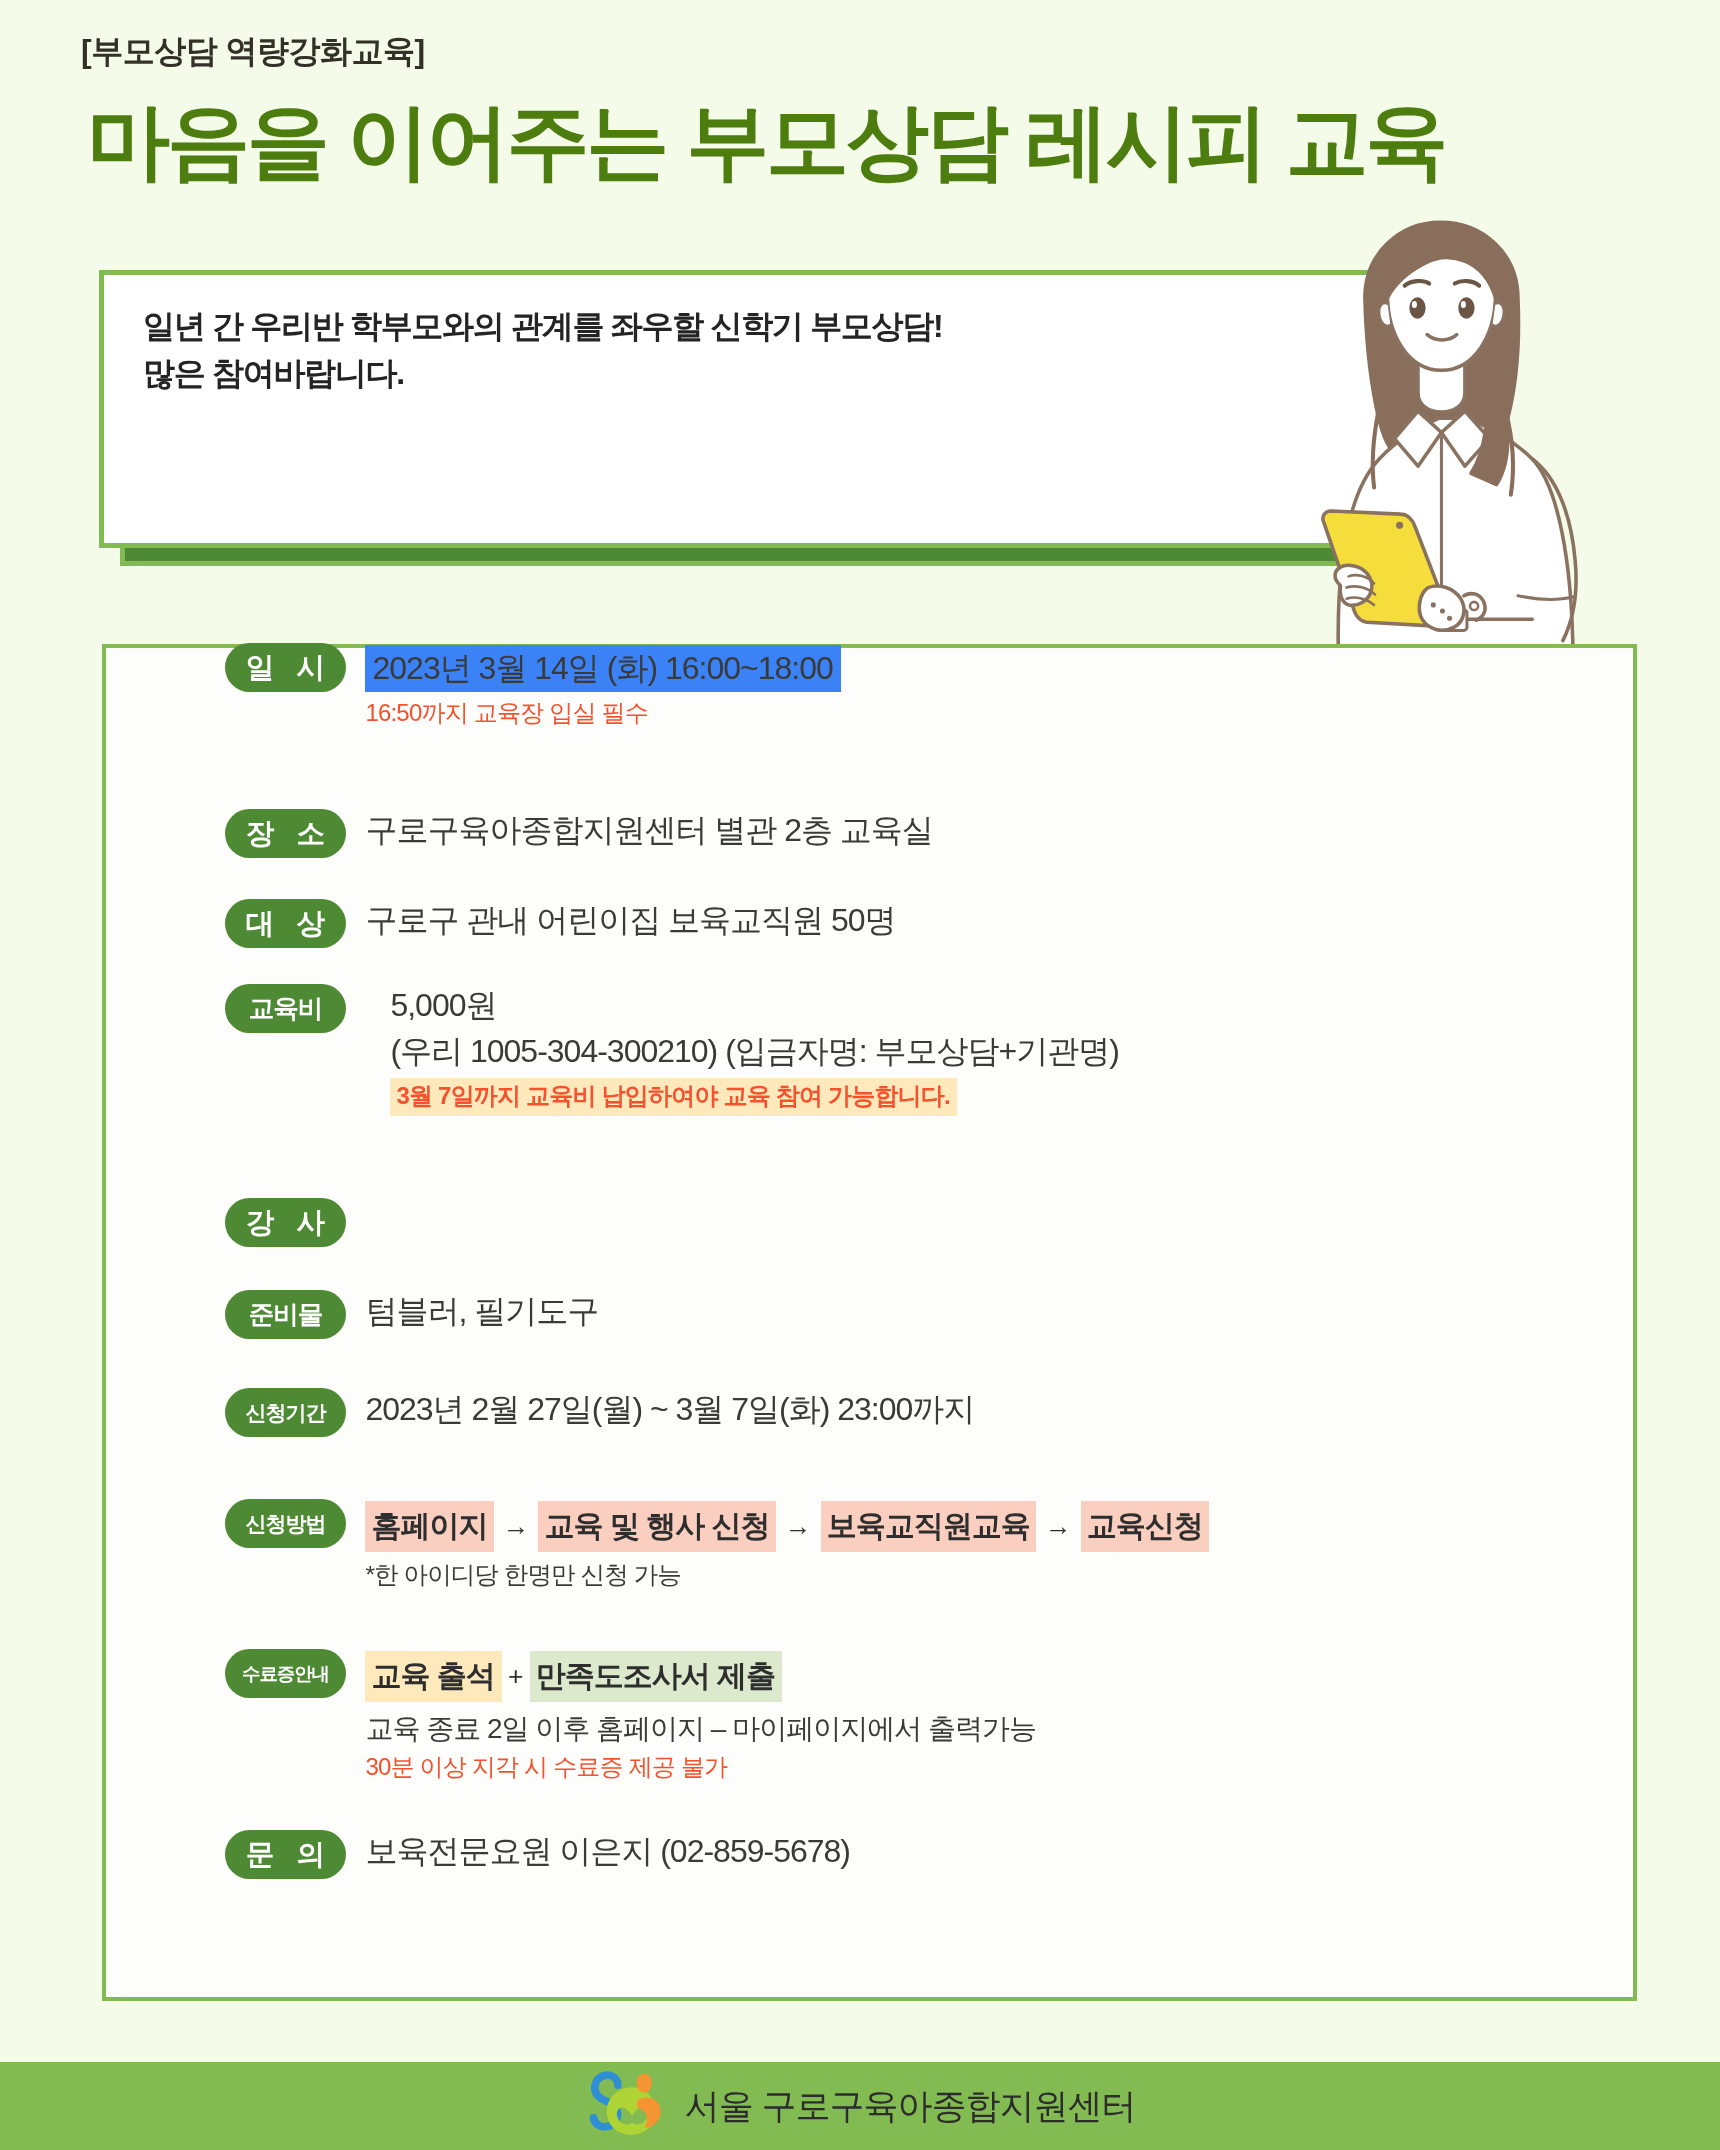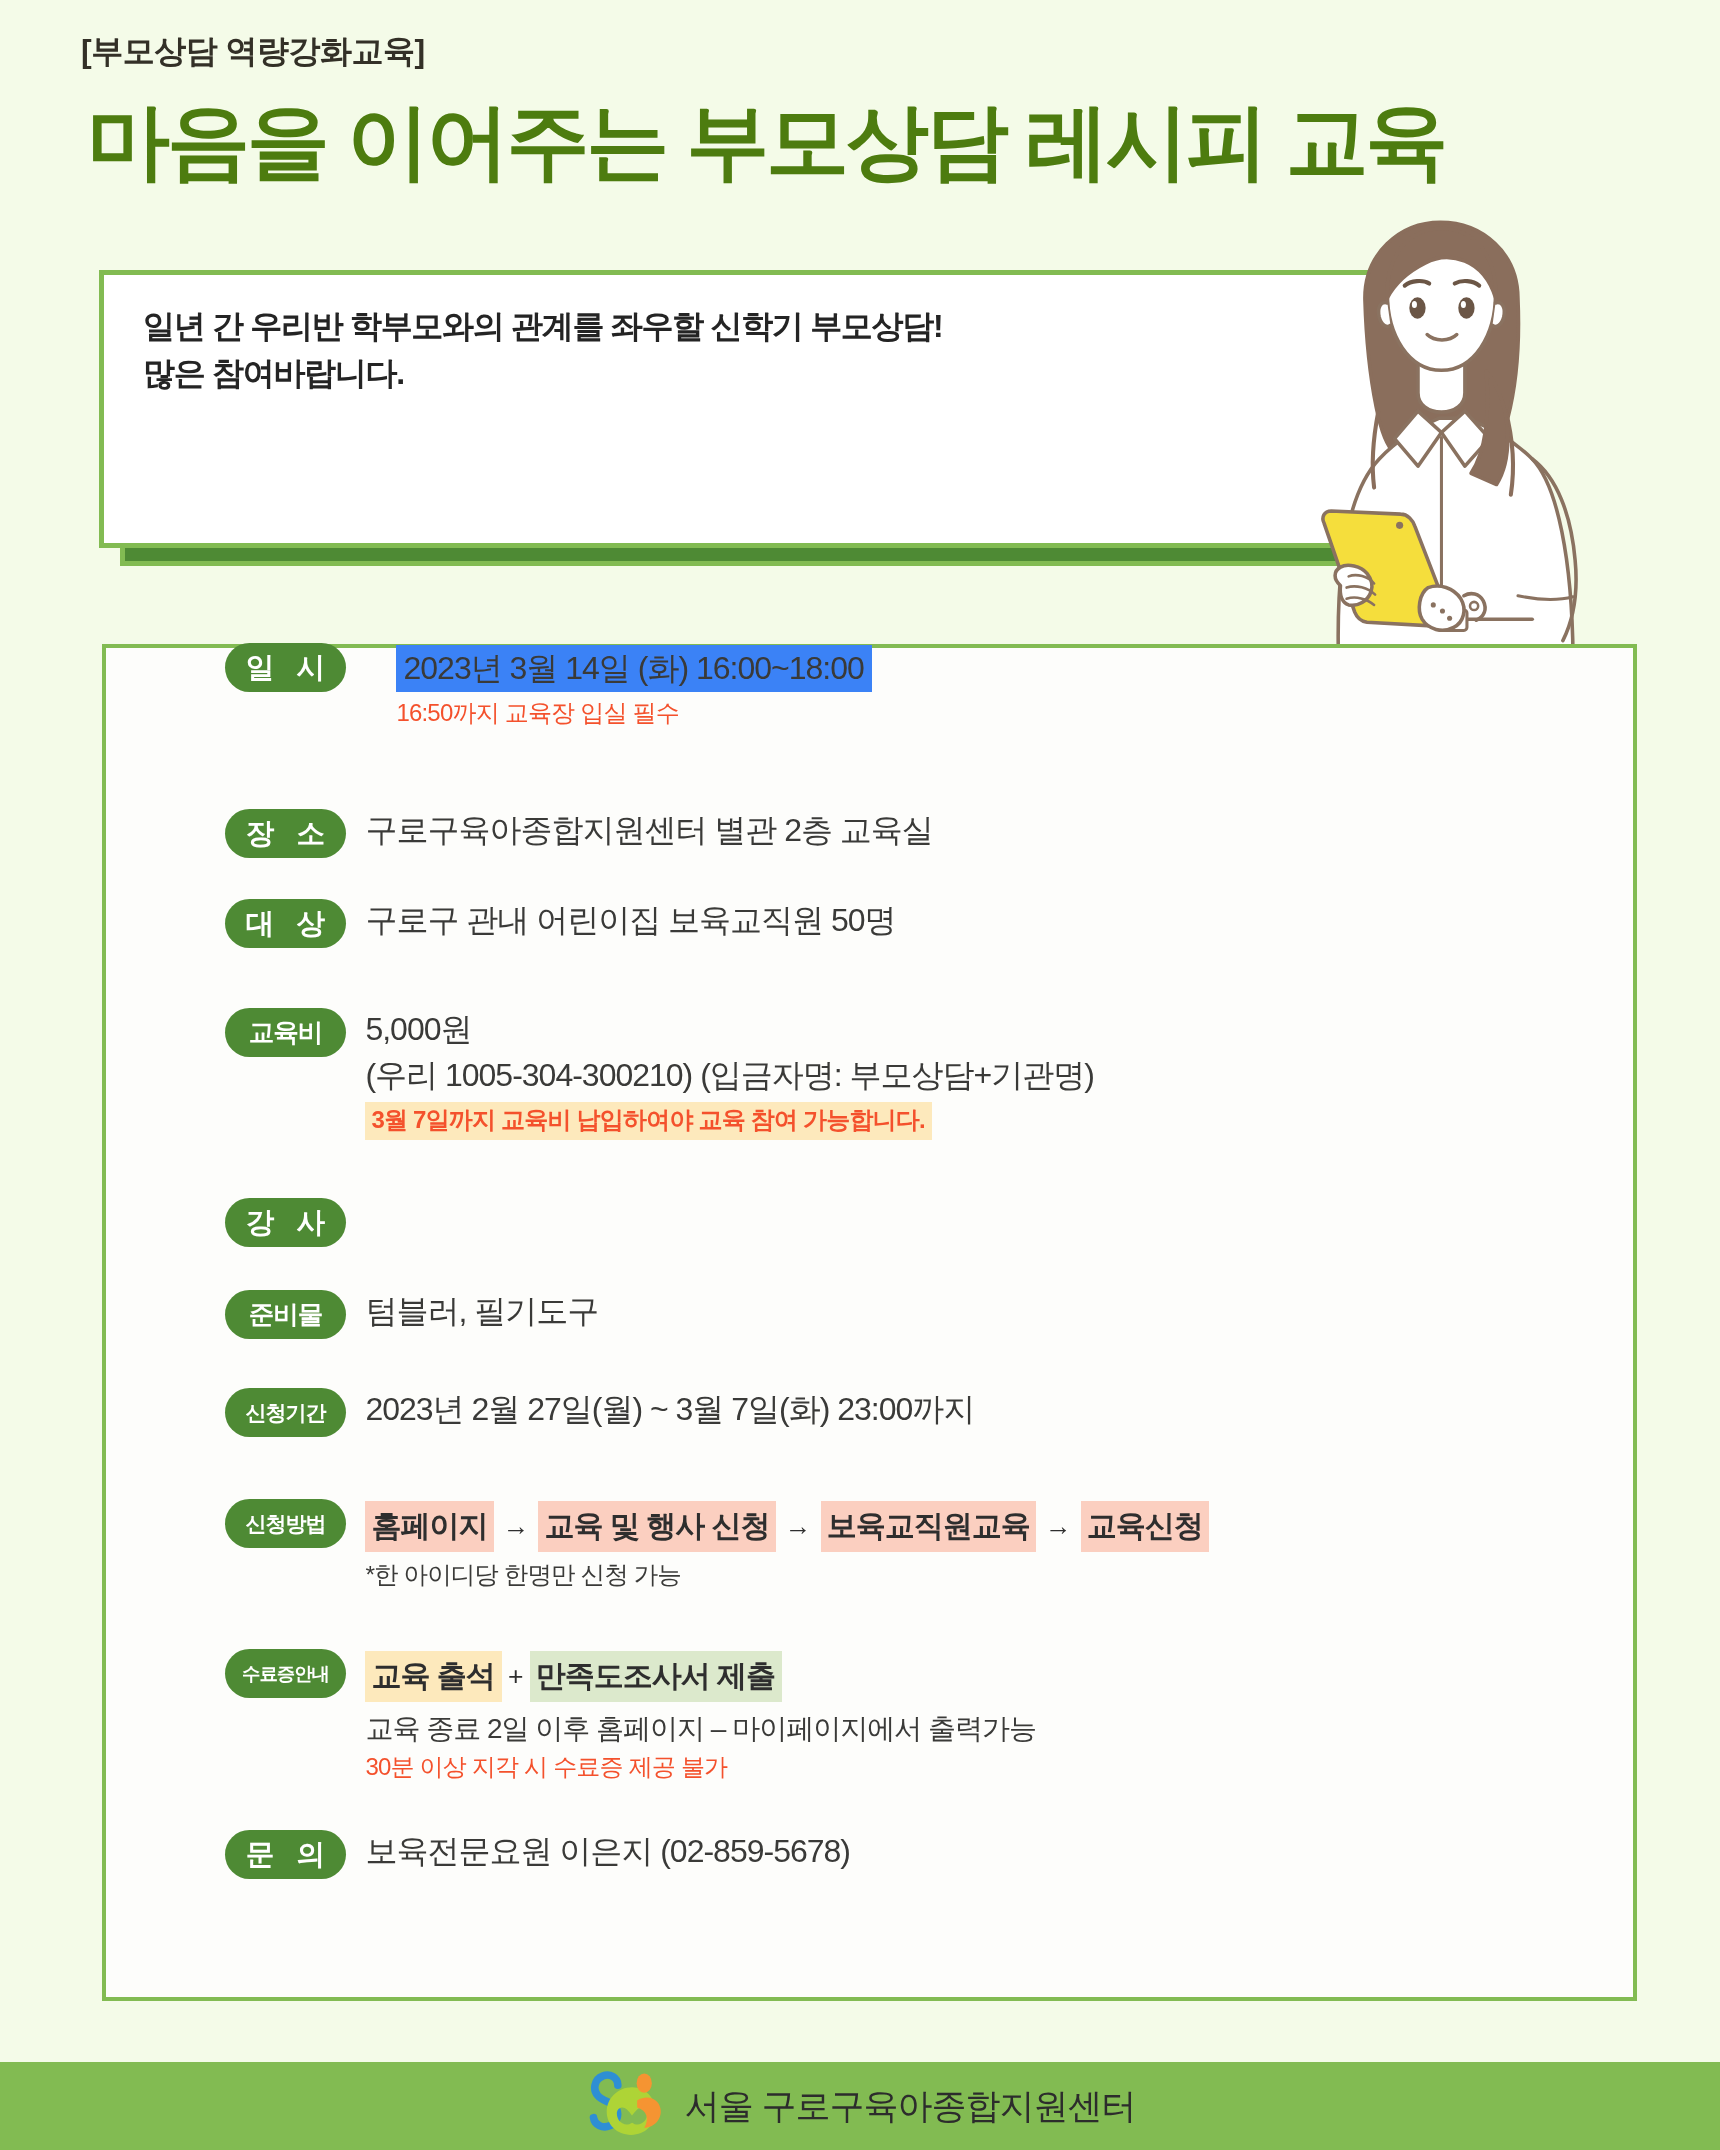--- a/index.html
+++ b/index.html
@@ -331,21 +331,21 @@
       <path d="M118 400 C108 452 104 500 110 548" stroke="#8a6e5c" stroke-width="8"></path>
       <path d="M368 398 C382 452 386 510 378 562" stroke="#8a6e5c" stroke-width="8"></path>
       <path d="M330 320 C356 350 372 400 372 452 C372 490 364 520 350 542 L300 520 C326 480 338 420 330 320 Z" fill="#8a6e5c" stroke="#8a6e5c"></path>
     </g>
   </svg>
 </div>
 
 <div class="detail-panel">
   <div class="rows">
 
-    <div class="row" style="top:-5.1px;gap:31px;">
+    <div class="row" style="top:-5.1px;">
       <div class="pill spaced">일 시</div>
       <div class="row-content">
         <div class="val hl-green">2023년 3월 14일 (화) 16:00~18:00</div>
         <div class="note-red">16:50까지 교육장 입실 필수</div>
       </div>
     </div>
 
     <div class="row" style="top:161px;">
       <div class="pill spaced">장 소</div>
       <div class="row-content">
@@ -353,21 +353,21 @@
       </div>
     </div>
 
     <div class="row" style="top:251px;">
       <div class="pill spaced">대 상</div>
       <div class="row-content">
         <div class="val">구로구 관내 어린이집 보육교직원 50명</div>
       </div>
     </div>
 
-    <div class="row" style="top:360px;">
+    <div class="row" style="top:336px;gap:25px;">
       <div class="pill wide">교육비</div>
       <div class="row-content">
         <div class="val">5,000원</div>
         <div class="val" style="margin-top:7.1px;">(우리 1005-304-300210) (입금자명: 부모상담+기관명)</div>
         <div class="note-red hl-yellow">3월 7일까지 교육비 납입하여야 교육 참여 가능합니다.</div>
       </div>
     </div>
 
     <div class="row" style="top:550px;">
       <div class="pill spaced">강 사</div>

